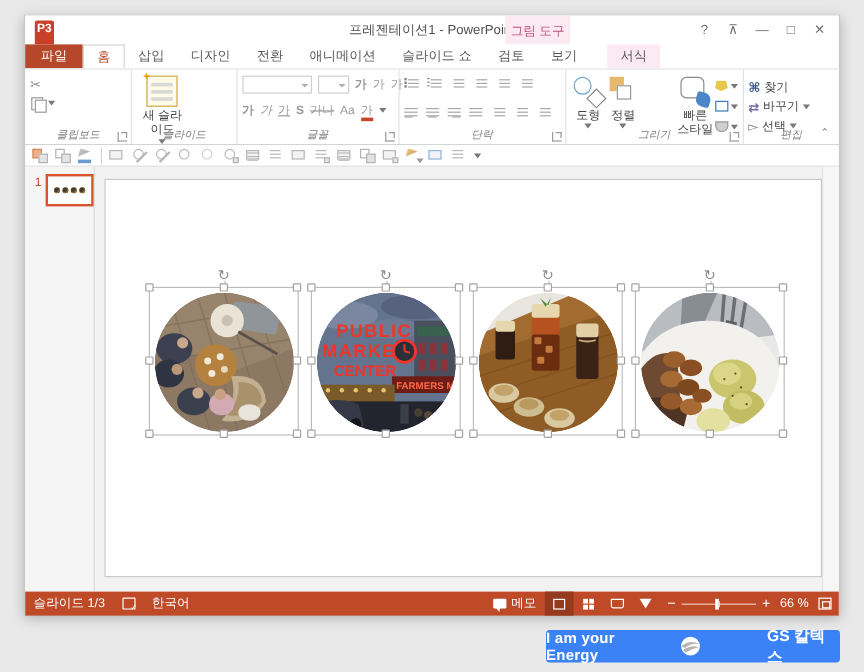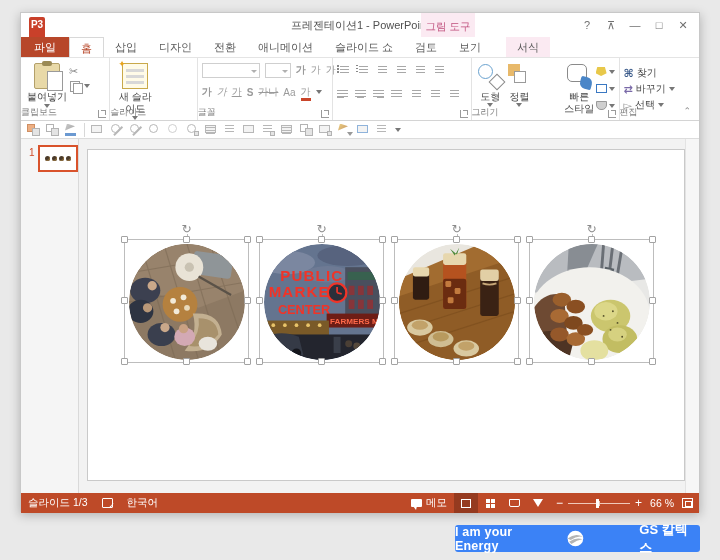--- a/index.html
+++ b/index.html
@@ -29,21 +29,21 @@
   
   .tabrow { position:absolute; left:0; top:24px; width:100%; height:20px; background:#fff; display:flex; font-size:11px; }
   .tab { padding:0 11px; line-height:20px; color:#5a5a5a; cursor:default; }
   .tab.file { background:#B7472A; color:#fff; padding:0 13px; }
   .tab.active { color:#B7472A; border:1px solid #d8d8d8; border-bottom:none; background:#fff; }
   .tab.ctx { background:#fbeaf2; color:#5a5a5a; }
 
   
   .ribbon { position:absolute; left:0; top:44px; width:100%; height:64px; background:#fff; border-top:1px solid #e4e4e4; border-bottom:1px solid #d4d4d4; display:flex; }
   .rgroup { position:relative; height:100%; border-right:1px solid #e3e3e3; padding:3px 4px 13px 4px; display:flex; align-items:flex-start; }
-  .rgroup-label { position:absolute; bottom:1px; left:0; width:100%; text-align:left; font-size:9px; color:#7c7c7c; }
+  .rgroup-label { position:absolute; bottom:1px; left:0; width:100%; text-align:center; font-size:9px; color:#7c7c7c;font-style:italic; }
   .dlg-launcher { position:absolute; bottom:2px; right:3px; width:8px; height:8px; border-left:1px solid #9a9a9a; border-bottom:1px solid #9a9a9a; }
   .dlg-launcher:after { content:""; position:absolute; left:2px; bottom:2px; width:4px; height:4px; border-right:1px solid #9a9a9a; border-top:1px solid #9a9a9a; }
   .bigbtn { width:44px; display:flex; flex-direction:column; align-items:center; font-size:10px; color:#444; text-align:center; line-height:12px; padding-top:2px; }
   .bigbtn .glyph { width:26px; height:26px; margin-bottom:2px; position:relative; }
   .smallcol { display:flex; flex-direction:column; justify-content:flex-start; gap:3px; padding-top:4px; }
   .smallitem { display:flex; align-items:center; gap:3px; font-size:10px; color:#444; height:12px; }
   .sicon { width:12px; height:12px; display:inline-block; position:relative; }
 
   
   .clipboard-glyph { background:#e8d9a8; border:1px solid #b3a06a; border-radius:2px; }
@@ -199,25 +199,20 @@
       <div class="tab">애니메이션</div>
       <div class="tab">슬라이드 쇼</div>
       <div class="tab">검토</div>
       <div class="tab">보기</div>
       <div class="tab ctx" style="margin-left:14px;">서식</div>
     </div>
 
     <div class="ribbon">
 
       <div class="rgroup" style="width:90px;">
-        <div class="bigbtn">
-          <div class="glyph clipboard-glyph"></div>
-          <span>붙여넣기</span>
-          <span class="caret-down" style="margin-top:1px;"></span>
-        </div>
         <div class="smallcol">
           <div class="smallitem">
               <span class="sicon scissors">✂</span>
             </div>
           <div class="smallitem">
               <span class="sicon copy-icon"></span>
               <span class="caret-down"></span>
             </div>
           <div class="smallitem">
               <span class="sicon"><span class="brush-icon"></span></span>
@@ -269,20 +264,21 @@
         </div>
         <div class="fontrow" style="gap:7px;">
           <span class="align-icon l"></span>
           <span class="align-icon c"></span>
           <span class="align-icon r"></span>
           <span class="align-icon"></span>
           <span class="line-icon"></span>
           <span class="line-icon"></span>
           <span class="line-icon"></span>
         </div>
+        <div class="rgroup-label">단락</div>
         <div class="dlg-launcher"></div>
       </div>
 
       <div class="rgroup" style="width:148px;">
         <div class="bigbtn" style="width:34px;">
           <div class="glyph shapes-glyph">
               <span class="s1"></span>
               <span class="s2"></span>
             </div>
           <span>도형</span>

